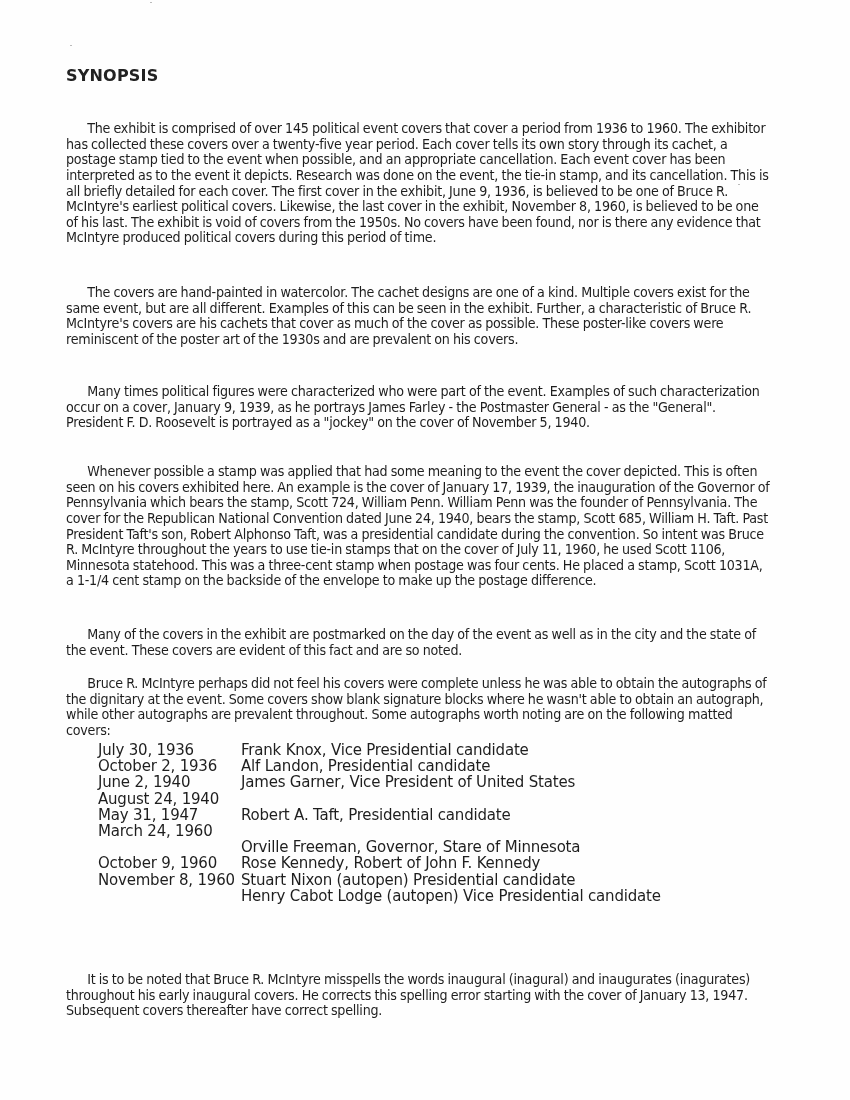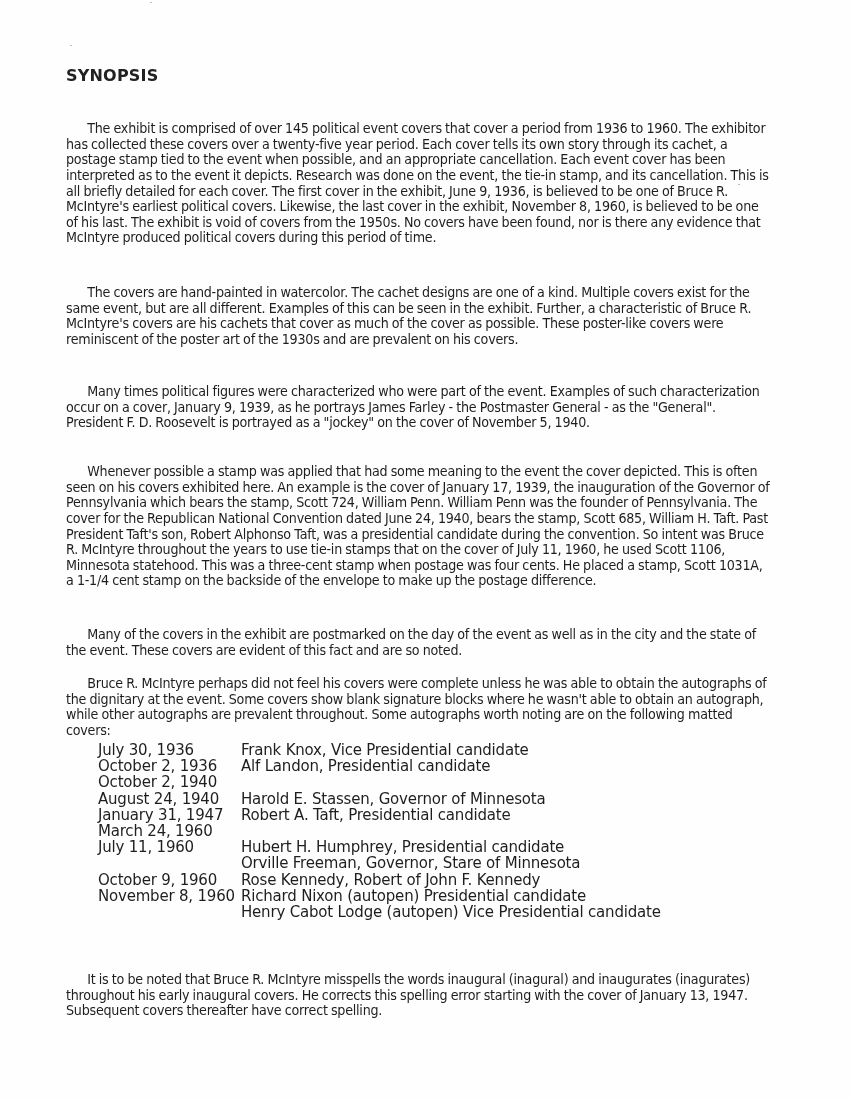--- a/index.html
+++ b/index.html
@@ -101,48 +101,44 @@
   <div class="autographs">
     <div class="ag-row">
       <span class="ag-date">July 30, 1936</span>
       <span class="ag-name">Frank Knox, Vice Presidential candidate</span>
     </div>
     <div class="ag-row">
       <span class="ag-date">October 2, 1936</span>
       <span class="ag-name">Alf Landon, Presidential candidate</span>
     </div>
     <div class="ag-row">
-      <span class="ag-date">October 2, 1940</span>
+      <span class="ag-date">June 2, 1940</span>
+      <span class="ag-name">James Garner, Vice President of United States</span>
     </div>
     <div class="ag-row">
       <span class="ag-date">August 24, 1940</span>
-      <span class="ag-name">Harold E. Stassen, Governor of Minnesota</span>
     </div>
     <div class="ag-row">
-      <span class="ag-date">January 31, 1947</span>
+      <span class="ag-date">May 31, 1947</span>
       <span class="ag-name">Robert A. Taft, Presidential candidate</span>
     </div>
     <div class="ag-row">
       <span class="ag-date">March 24, 1960</span>
-    </div>
-    <div class="ag-row">
-      <span class="ag-date">July 11, 1960</span>
-      <span class="ag-name">Hubert H. Humphrey, Presidential candidate</span>
     </div>
     <div class="ag-row">
       <span class="ag-date"></span>
       <span class="ag-name">Orville Freeman, Governor, Stare of Minnesota</span>
     </div>
     <div class="ag-row">
       <span class="ag-date">October 9, 1960</span>
       <span class="ag-name">Rose Kennedy, Robert of John F. Kennedy</span>
     </div>
     <div class="ag-row">
       <span class="ag-date">November 8, 1960</span>
-      <span class="ag-name">Richard Nixon (autopen) Presidential candidate</span>
+      <span class="ag-name">Stuart Nixon (autopen) Presidential candidate</span>
     </div>
     <div class="ag-row">
       <span class="ag-date"></span>
       <span class="ag-name">Henry Cabot Lodge (autopen) Vice Presidential candidate</span>
     </div>
   </div>
 
   <p class="para p7">It is to be noted that Bruce R. McIntyre misspells the words inaugural (inagural) and inaugurates (inagurates) throughout his early inaugural covers.  He corrects this spelling error starting with the cover of January 13, 1947.  Subsequent covers thereafter have correct spelling.</p>
 </div>
 

